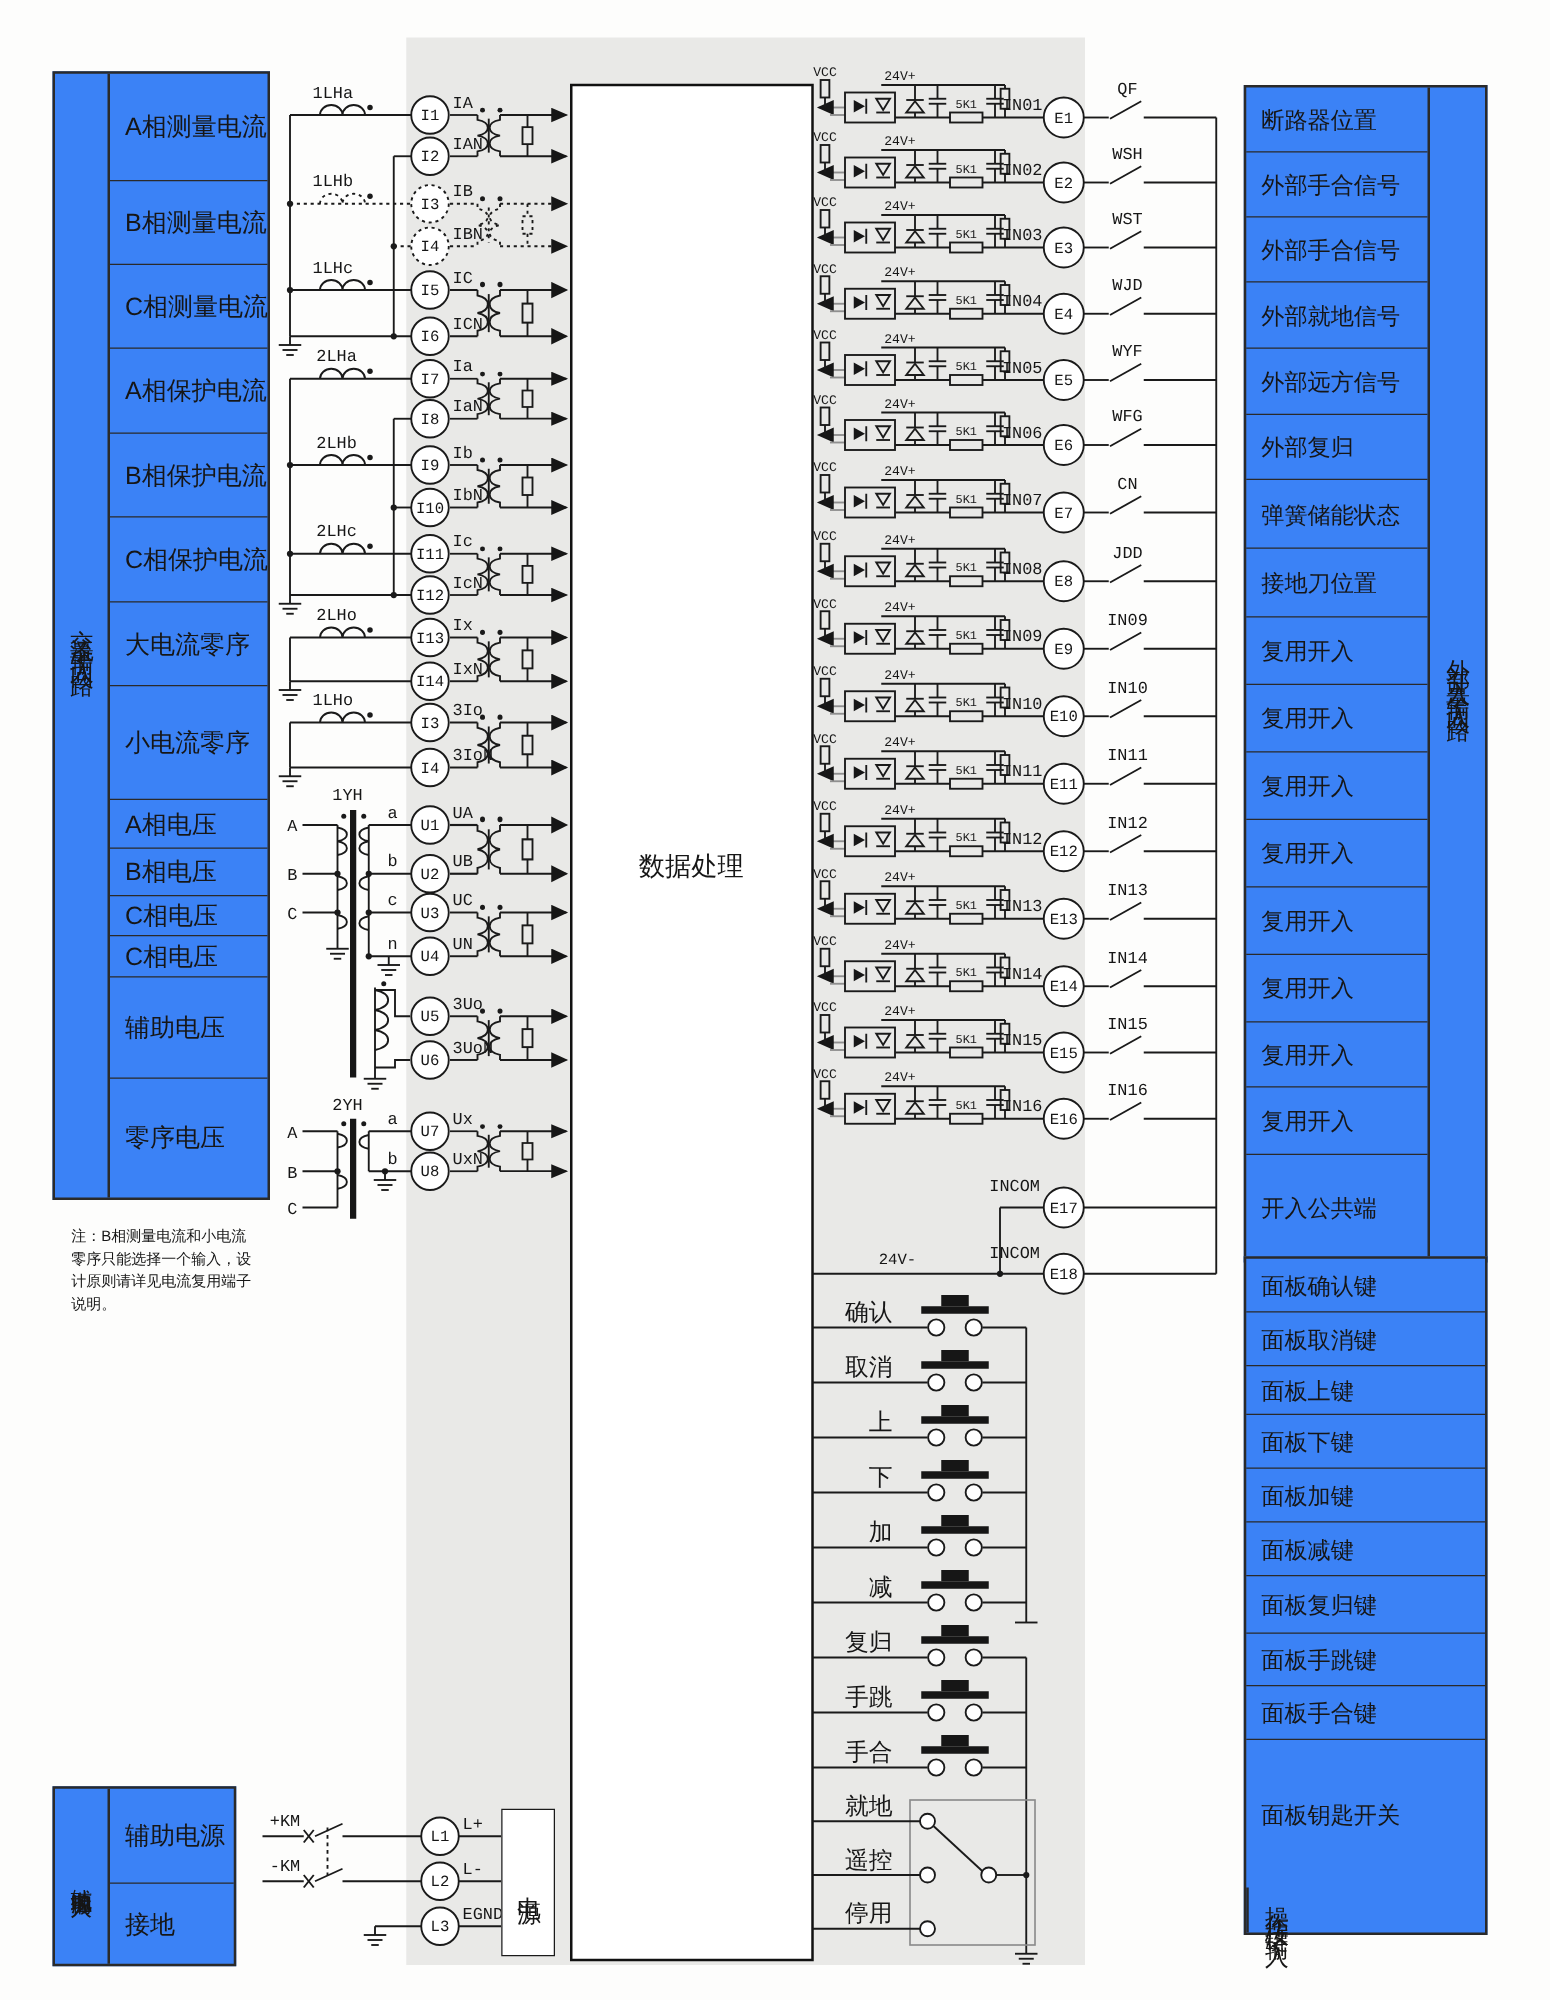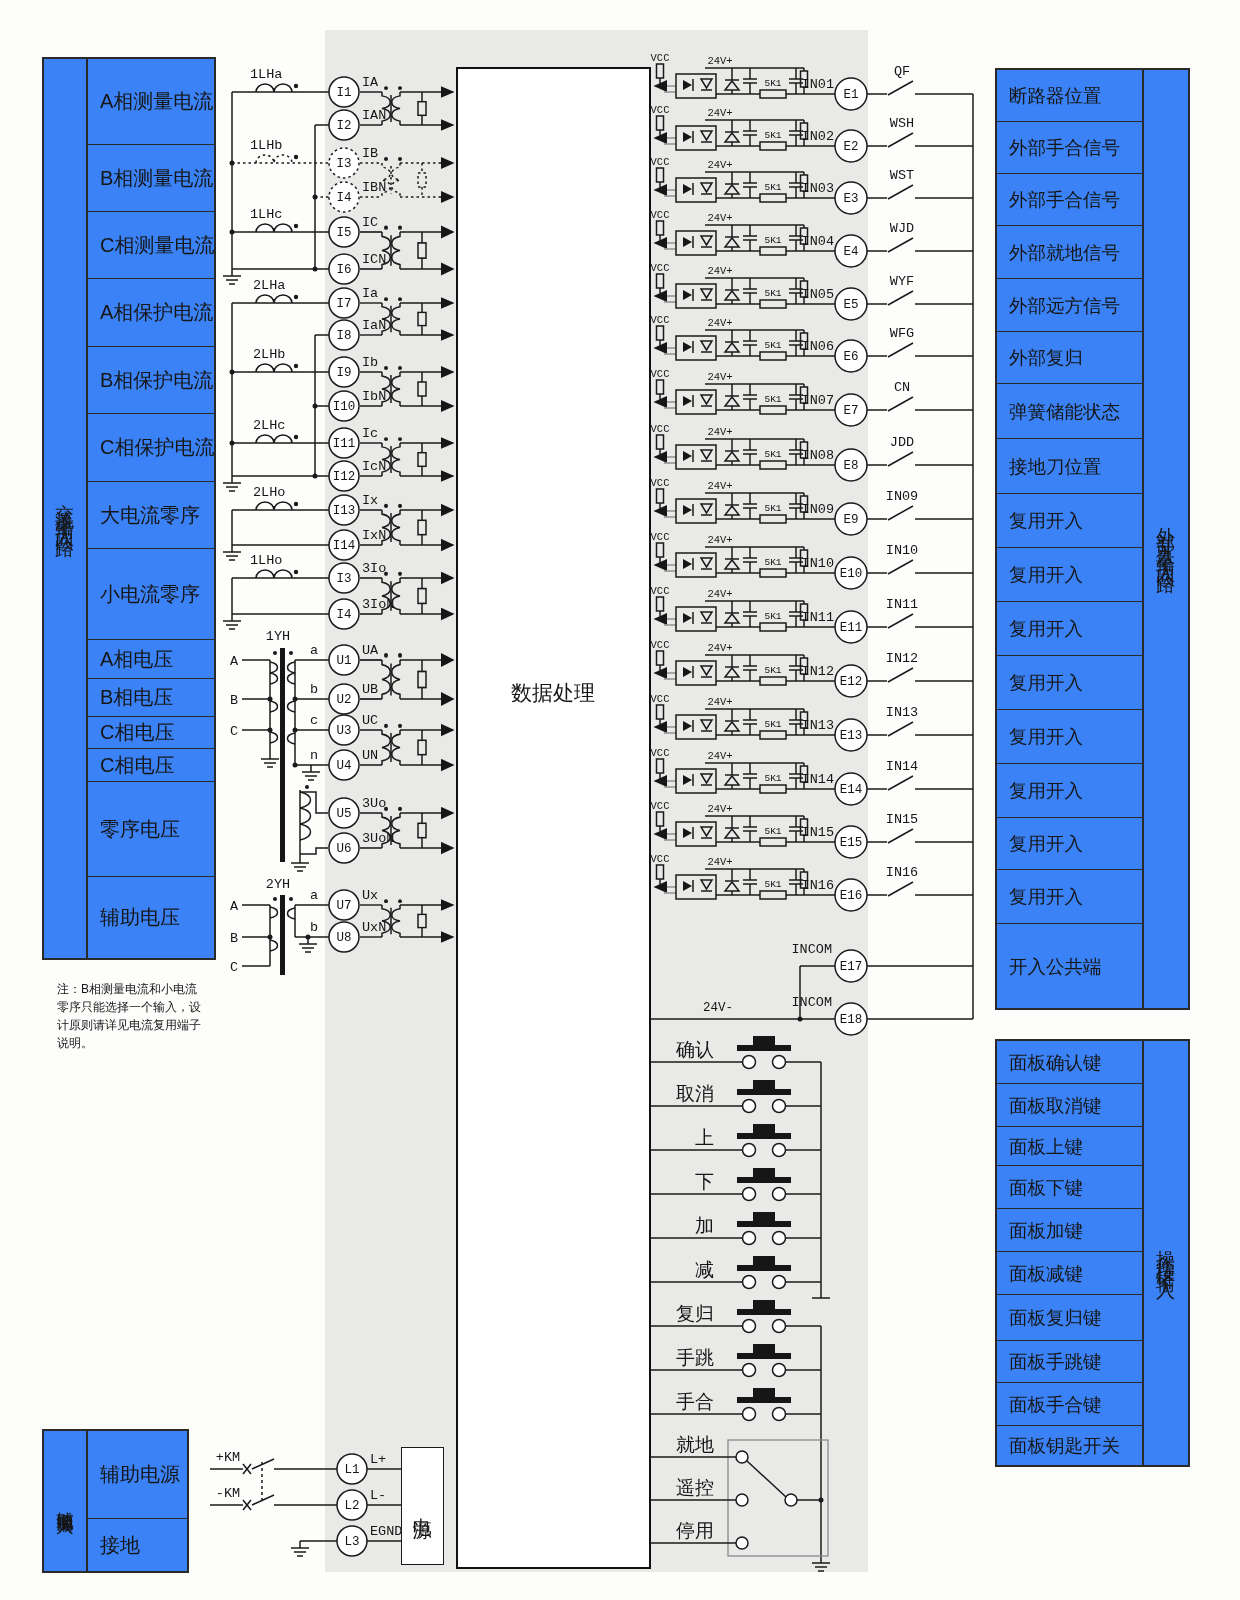--- a/index.html
+++ b/index.html
@@ -643,22 +643,22 @@
     <div class="trow f20" style="height:67px">C相测量电流</div>
     <div class="trow f20" style="height:68px">A相保护电流</div>
     <div class="trow f20" style="height:67px">B相保护电流</div>
     <div class="trow f20" style="height:68px">C相保护电流</div>
     <div class="trow f20" style="height:67px">大电流零序</div>
     <div class="trow f20" style="height:91px">小电流零序</div>
     <div class="trow f20" style="height:39px">A相电压</div>
     <div class="trow f20" style="height:38px">B相电压</div>
     <div class="trow f20" style="height:32px">C相电压</div>
     <div class="trow f20" style="height:33px">C相电压</div>
+    <div class="trow f20" style="flex:1">辅助电压</div>
     <div class="trow f20" style="height:95px">零序电压</div>
-    <div class="trow f20" style="flex:1">辅助电压</div>
   </div>
 </div>
 
 <div id="note">注：B相测量电流和小电流
 零序只能选择一个输入，设
 计原则请详见电流复用端子
 说明。</div>
 
 <div class="tbl" style="left:995px;top:68px;width:195px;height:942px;">
   <div class="rows">
@@ -676,40 +676,40 @@
     <div class="trow f18" style="height:54px">复用开入</div>
     <div class="trow f18" style="height:54px">复用开入</div>
     <div class="trow f18" style="height:54px">复用开入</div>
     <div class="trow f18" style="height:52px">复用开入</div>
     <div class="trow f18" style="height:54px">复用开入</div>
     <div class="trow f18" style="flex:1">开入公共端</div>
   </div>
   <div class="side side-r vtext">外部开入量输入回路</div>
 </div>
 
-<div class="tbl" style="left:995px;top:1039px;width:195px;height:428px;">
+<div class="tbl" style="left:995px;top:1005px;width:195px;height:543px;flex-direction:column;">
   <div class="rows">
     <div class="trow f18" style="height:43px">面板确认键</div>
     <div class="trow f18" style="height:43px">面板取消键</div>
     <div class="trow f18" style="height:39px">面板上键</div>
     <div class="trow f18" style="height:43px">面板下键</div>
     <div class="trow f18" style="height:43px">面板加键</div>
     <div class="trow f18" style="height:43px">面板减键</div>
     <div class="trow f18" style="height:46px">面板复归键</div>
     <div class="trow f18" style="height:42px">面板手跳键</div>
     <div class="trow f18" style="height:43px">面板手合键</div>
     <div class="trow f18" style="flex:1">面板钥匙开关</div>
   </div>
   <div class="side side-r vtext">操作按键输入</div>
 </div>
 
 <div class="tbl" style="left:42px;top:1429px;width:147px;height:144px;">
   <div class="side side-l vtext vtight">辅助电源输入</div>
   <div class="rows">
-    <div class="trow f20" style="height:88px">辅助电源</div>
+    <div class="trow f20" style="height:76px">辅助电源</div>
     <div class="trow f20" style="flex:1">接地</div>
   </div>
 </div>
 
 <div id="pwrbox">
   <span class="vtext">电源</span>
 </div>
 
 </div>
 

